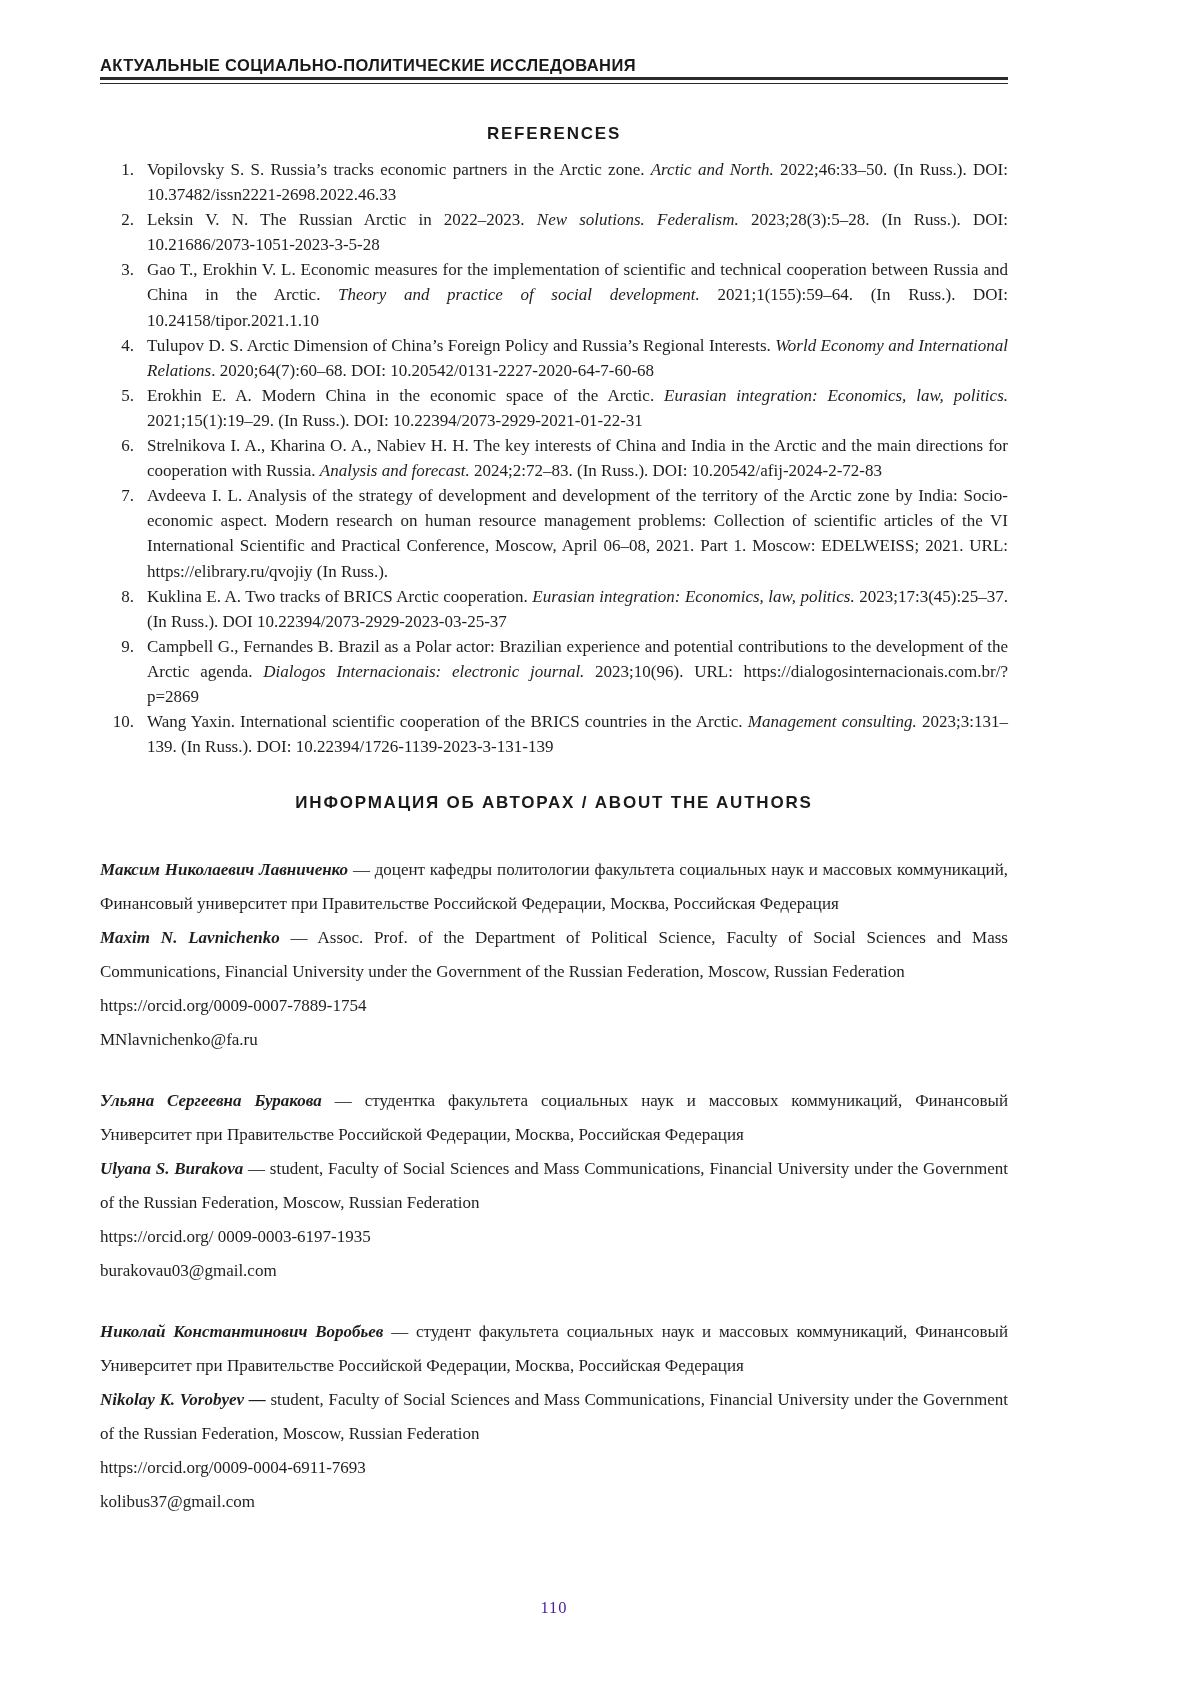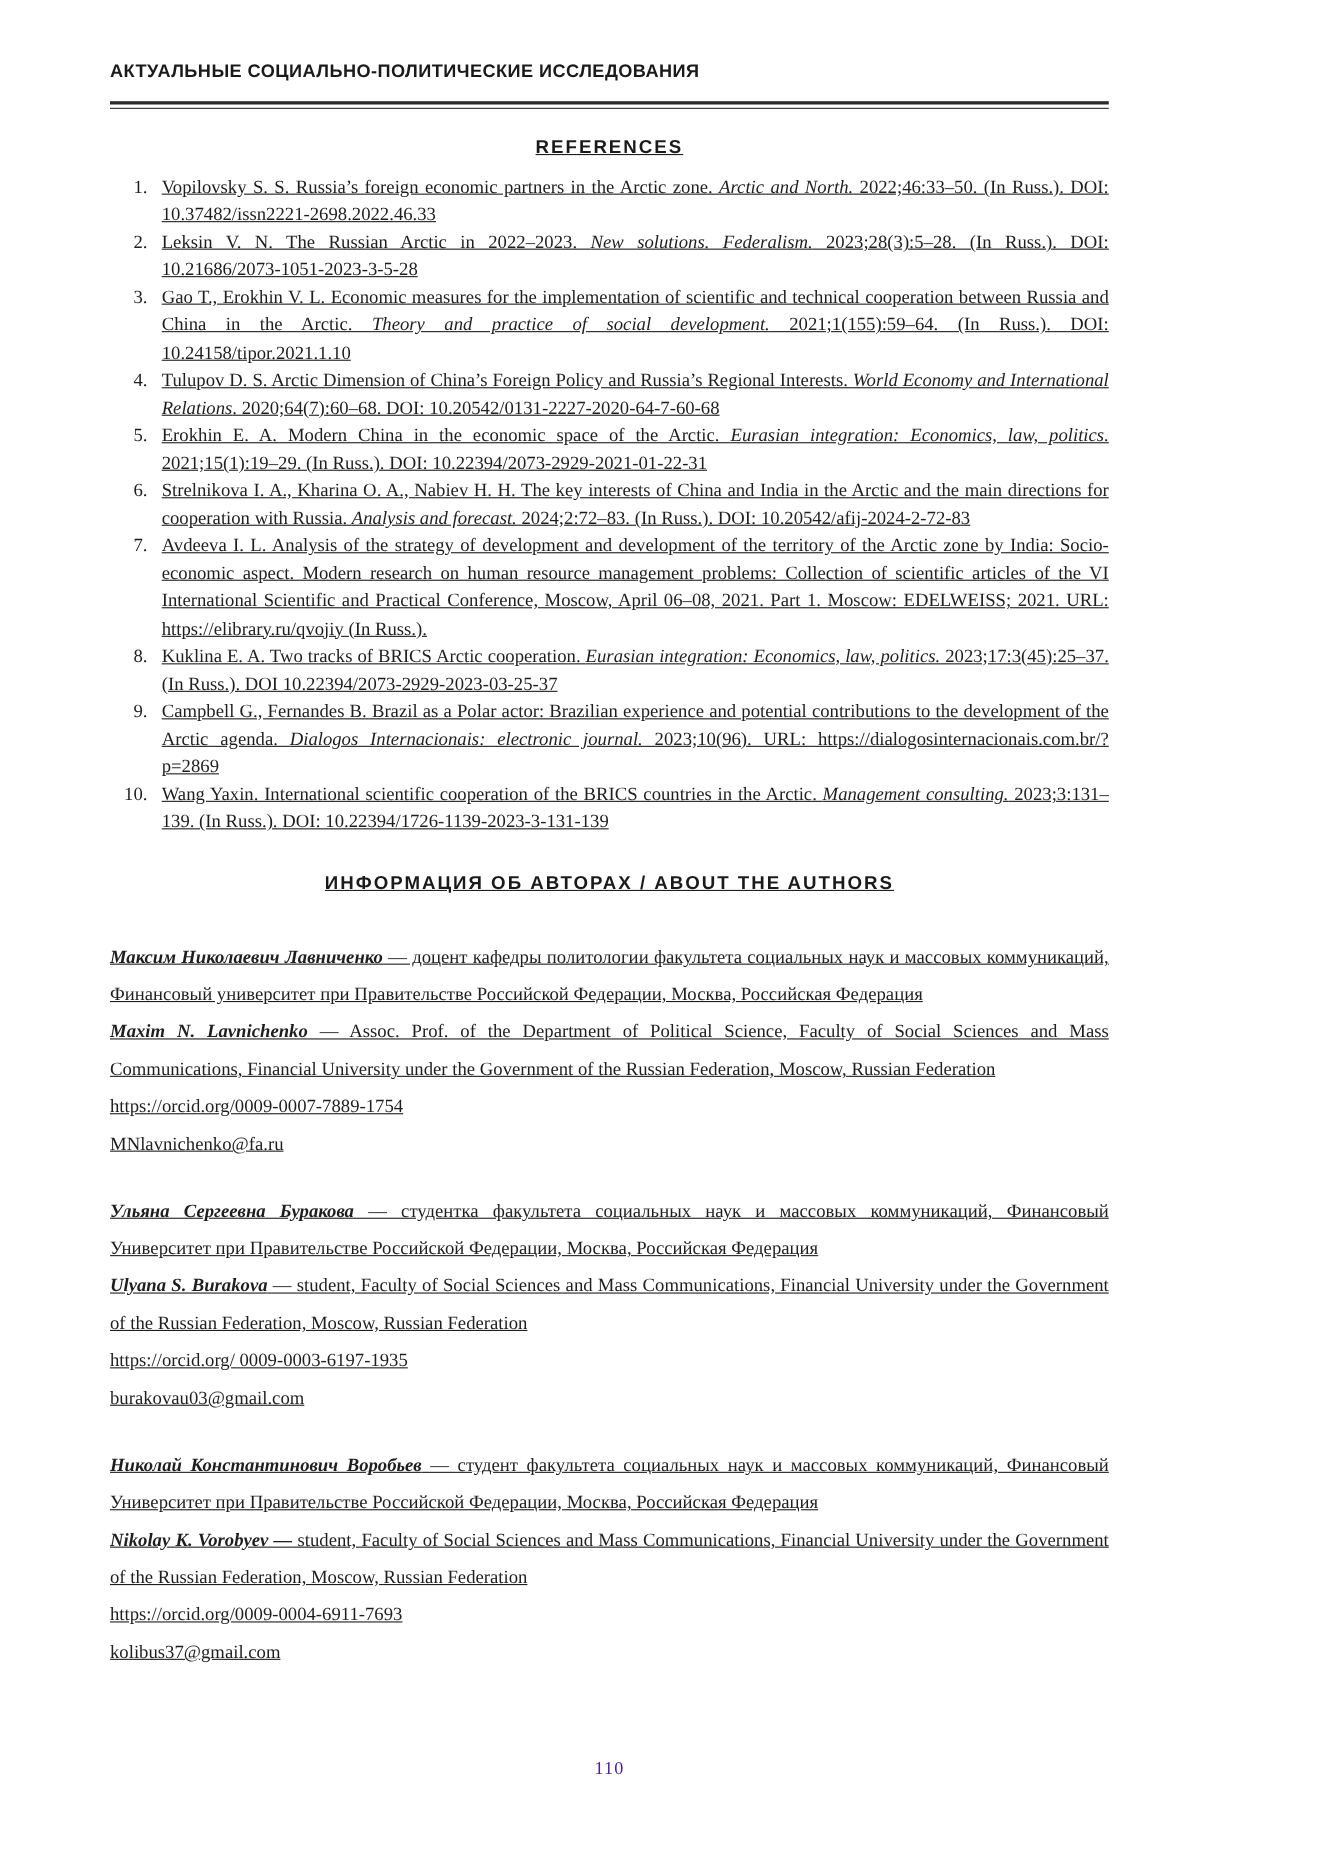--- a/index.html
+++ b/index.html
@@ -10,25 +10,25 @@
     font-family: "Liberation Serif", serif;
     color: #1e1e1e;
     overflow: hidden;
   }
   .page { position: absolute; inset: 0; background: #ffffff; }
 
   .running-header { position: absolute; left: 100px; top: 56px; width: 908px; }
   .running-header-text {
     font-family: "Liberation Sans", sans-serif;
     font-weight: 700; font-size: 16.5px; letter-spacing: 0.4px;
-    color: #1a1a1a; padding-bottom: 17px;
+    color: #1a1a1a; padding-bottom: 2px;
   }
   .header-rule { border-top: 3px solid #2b2b2b; border-bottom: 1.5px solid #2b2b2b; height: 7px; }
 
-  .content { position: absolute; left: 100px; top: 124px; width: 908px; text-decoration: underline; }
+  .content { position: absolute; left: 100px; top: 124px; width: 908px; }
 
   .section-heading {
     font-family: "Liberation Sans", sans-serif;
     font-weight: 700; font-size: 17px; letter-spacing: 1.8px;
     text-align: center; color: #1a1a1a;
   }
   .references-heading { margin-bottom: 13px; }
 
   .ref-list { font-size: 17px; line-height: 25.1px; }
   .ref-item { position: relative; padding-left: 47px; text-align: justify; }
@@ -55,21 +55,21 @@
   <header class="running-header">
     <div class="running-header-text">АКТУАЛЬНЫЕ СОЦИАЛЬНО-ПОЛИТИЧЕСКИЕ ИССЛЕДОВАНИЯ</div>
     <div class="header-rule"></div>
   </header>
 
   <main class="content">
 
     <h2 class="section-heading references-heading">REFERENCES</h2>
 
     <div class="ref-list">
-        <div class="ref-item"><span class="ref-num">1.</span><span class="ref-body"><span class="seg-normal">Vopilovsky S. S. Russia’s foreign economic partners in the Arctic zone. </span><span class="seg-italic">Arctic and North.</span><span class="seg-normal"> 2022;46:33–50. (In Russ.). DOI: 10.37482/issn2221-2698.2022.46.33</span></span></div>
+        <div class="ref-item"><span class="ref-num">1.</span><span class="ref-body"><span class="seg-normal">Vopilovsky S. S. Russia’s tracks economic partners in the Arctic zone. </span><span class="seg-italic">Arctic and North.</span><span class="seg-normal"> 2022;46:33–50. (In Russ.). DOI: 10.37482/issn2221-2698.2022.46.33</span></span></div>
         <div class="ref-item"><span class="ref-num">2.</span><span class="ref-body"><span class="seg-normal">Leksin V. N. The Russian Arctic in 2022–2023. </span><span class="seg-italic">New solutions. Federalism.</span><span class="seg-normal"> 2023;28(3):5–28. (In Russ.). DOI: 10.21686/2073-1051-2023-3-5-28</span></span></div>
         <div class="ref-item"><span class="ref-num">3.</span><span class="ref-body"><span class="seg-normal">Gao T., Erokhin V. L. Economic measures for the implementation of scientific and technical cooperation between Russia and China in the Arctic. </span><span class="seg-italic">Theory and practice of social development.</span><span class="seg-normal"> 2021;1(155):59–64. (In Russ.). DOI: 10.24158/tipor.2021.1.10</span></span></div>
         <div class="ref-item"><span class="ref-num">4.</span><span class="ref-body"><span class="seg-normal">Tulupov D. S. Arctic Dimension of China’s Foreign Policy and Russia’s Regional Interests. </span><span class="seg-italic">World Economy and International Relations</span><span class="seg-normal">. 2020;64(7):60–68. DOI: 10.20542/0131-2227-2020-64-7-60-68</span></span></div>
         <div class="ref-item"><span class="ref-num">5.</span><span class="ref-body"><span class="seg-normal">Erokhin E. A. Modern China in the economic space of the Arctic. </span><span class="seg-italic">Eurasian integration: Economics, law, politics.</span><span class="seg-normal"> 2021;15(1):19–29. (In Russ.). DOI: 10.22394/2073-2929-2021-01-22-31</span></span></div>
         <div class="ref-item"><span class="ref-num">6.</span><span class="ref-body"><span class="seg-normal">Strelnikova I. A., Kharina O. A., Nabiev H. H. The key interests of China and India in the Arctic and the main directions for cooperation with Russia. </span><span class="seg-italic">Analysis and forecast.</span><span class="seg-normal"> 2024;2:72–83. (In Russ.). DOI: 10.20542/afij-2024-2-72-83</span></span></div>
         <div class="ref-item"><span class="ref-num">7.</span><span class="ref-body"><span class="seg-normal">Avdeeva I. L. Analysis of the strategy of development and development of the territory of the Arctic zone by India: Socio-economic aspect. Modern research on human resource management problems: Collection of scientific articles of the VI International Scientific and Practical Conference, Moscow, April 06–08, 2021. Part 1. Moscow: EDELWEISS; 2021. URL: https://elibrary.ru/qvojiy (In Russ.).</span></span></div>
         <div class="ref-item"><span class="ref-num">8.</span><span class="ref-body"><span class="seg-normal">Kuklina E. A. Two tracks of BRICS Arctic cooperation. </span><span class="seg-italic">Eurasian integration: Economics, law, politics.</span><span class="seg-normal"> 2023;17:3(45):25–37. (In Russ.). DOI 10.22394/2073-2929-2023-03-25-37</span></span></div>
         <div class="ref-item"><span class="ref-num">9.</span><span class="ref-body"><span class="seg-normal">Campbell G., Fernandes B. Brazil as a Polar actor: Brazilian experience and potential contributions to the development of the Arctic agenda. </span><span class="seg-italic">Dialogos Internacionais: electronic journal.</span><span class="seg-normal"> 2023;10(96). URL: https://dialogosinternacionais.com.br/?p=2869</span></span></div>
         <div class="ref-item"><span class="ref-num">10.</span><span class="ref-body"><span class="seg-normal">Wang Yaxin. International scientific cooperation of the BRICS countries in the Arctic. </span><span class="seg-italic">Management consulting.</span><span class="seg-normal"> 2023;3:131–139. (In Russ.). DOI: 10.22394/1726-1139-2023-3-131-139</span></span></div>
       </div>

